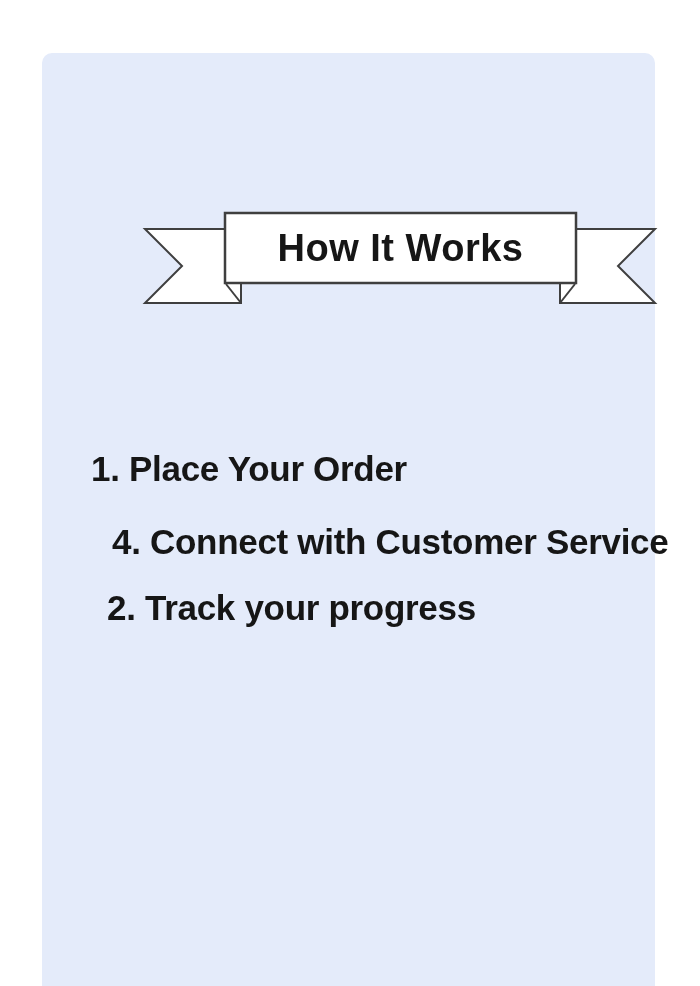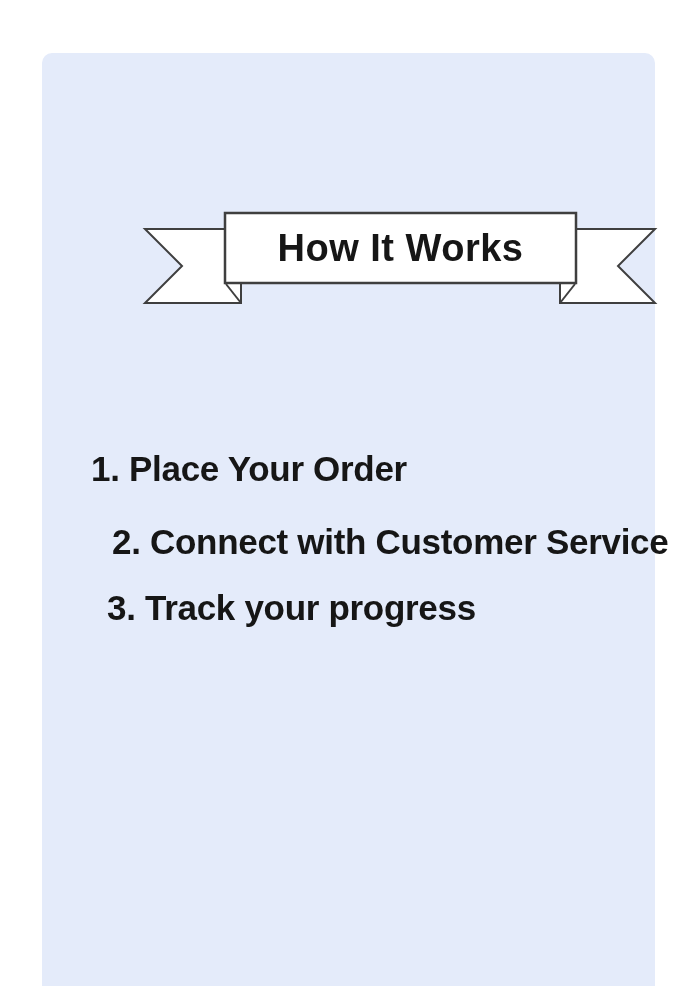--- a/index.html
+++ b/index.html
@@ -91,18 +91,18 @@
 
       <path class="ribbon-fold-line" d="M 438,73 L 423,92"></path>
 
       <rect class="ribbon-rect" x="88" y="2" width="351" height="70"></rect>
     </svg>
 
     <div class="ribbon-title">How It Works</div>
 
     <div class="steps">
       <div class="step step-1">1. Place Your Order</div>
-      <div class="step step-2">2. Connect with Customer Service</div>
-      <div class="step step-3">3. Track your progress</div>
+      <div class="step step-2">4. Connect with Customer Service</div>
+      <div class="step step-3">2. Track your progress</div>
     </div>
 
   </div>
 </div>
 
 </body></html>

